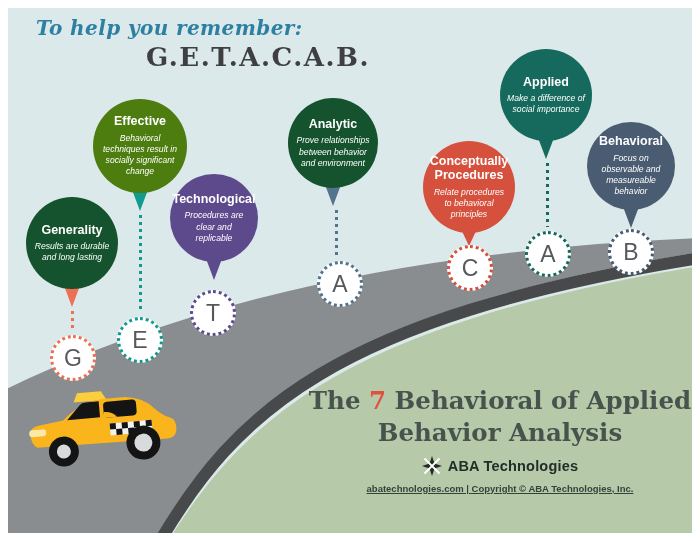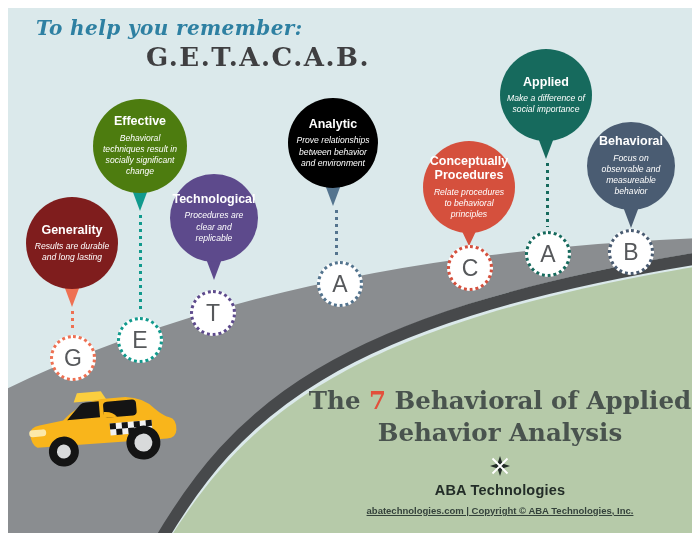--- a/index.html
+++ b/index.html
@@ -24,40 +24,40 @@
   .badge span{font-size:23px;color:var(--letter_text,#56585B);line-height:1;}
 
   .taxi{position:absolute;left:24px;top:380px;z-index:20;transform:rotate(-5deg);}
 
   .panel{position:absolute;left:300px;top:385px;width:400px;text-align:center;z-index:25;}
   .panel-title{font-family:"DejaVu Serif",serif;font-weight:bold;font-size:24.5px;line-height:1.3;
                color:var(--title_text,#49534E);}
   .panel-title .accent{color:var(--title_accent,#E2503C);}
   .citation{font-family:"DejaVu Serif",serif;font-weight:bold;font-style:italic;font-size:18px;
             color:var(--citation,#1F5F80);margin-top:3px;}
-  .brand-row{display:flex;align-items:center;justify-content:center;gap:6px;margin-top:7px;flex-direction:column;}
+  .brand-row{display:flex;align-items:center;justify-content:center;gap:6px;margin-top:7px;}
   .brand-name{font-size:14.5px;font-weight:bold;letter-spacing:.2px;color:var(--brand_text,#232D28);}
   .legal{font-size:9.5px;font-weight:bold;color:var(--legal_text,#34423B);margin-top:7px;text-decoration:underline;}
 </style>
 </head>
 <body>
 
 <div class="canvas">
 
   <svg class="scene" width="700" height="541" viewBox="0 0 700 541">
     <path d="M 0,392 Q 280,255 700,238 L 700,252 C 330,312 235,409 154,541 L 0,541 Z" style="fill:var(--road,#8A8D90)"></path>
     <path d="M 160,541 C 235,415 330,318 700,258" style="fill:none;stroke:var(--road_edge,#47494B);stroke-width:12"></path>
     <path d="M 168,541 C 243,423 338,326 700,266 L 700,541 Z" style="fill:var(--grass,#B6CAA9)"></path>
   </svg>
 
   <div class="kicker">To help you remember:</div>
   <div class="acronym">G.E.T.A.C.A.B.</div>
 
   <div id="dims">
-      <div class="balloon" style="left: 26px; top: 197px; width: 92px; height: 92px; background: #7f1d1d;">
+      <div class="balloon" style="left: 26px; top: 197px; width: 92px; height: 92px; background: #14532d;">
         <div class="b-title">Generality</div>
         <div class="b-desc">Results are durable and long lasting</div>
       </div>
       <div class="tail" style="left: 63px; top: 283px; border-top: 24px solid rgb(238, 112, 82);"></div>
       <div class="dotline" style="left: 70px; top: 309px; height: 22px; background-image: radial-gradient(circle, rgb(238, 112, 82) 1.5px, transparent 1.9px); background-size: 5px 7px; background-repeat: repeat-y; background-position: center top;"></div>
       <div class="badge" style="left: 50px; top: 335px; border-color: rgb(238, 112, 82);">
         <span>G</span>
       </div>
       <div class="balloon" style="left: 93px; top: 99px; width: 94px; height: 94px; background: #4d7c0f;">
         <div class="b-title">Effective</div>
@@ -69,21 +69,21 @@
         <span>E</span>
       </div>
       <div class="balloon" style="left: 170px; top: 174px; width: 88px; height: 88px; background: rgb(93, 74, 140);">
         <div class="b-title">Technological</div>
         <div class="b-desc">Procedures are clear and replicable</div>
       </div>
       <div class="tail" style="left: 205px; top: 256px; border-top: 24px solid rgb(93, 74, 140);"></div>
       <div class="badge" style="left: 190px; top: 290px; border-color: rgb(93, 74, 140);">
         <span>T</span>
       </div>
-      <div class="balloon" style="left: 288px; top: 98px; width: 90px; height: 90px; background: #000000;">
+      <div class="balloon" style="left: 288px; top: 98px; width: 90px; height: 90px; background: #14532d;">
         <div class="b-title">Analytic</div>
         <div class="b-desc">Prove relationships between behavior and environment</div>
       </div>
       <div class="tail" style="left: 324px; top: 182px; border-top: 24px solid rgb(84, 116, 142);"></div>
       <div class="dotline" style="left: 334px; top: 208px; height: 49px; background-image: radial-gradient(circle, rgb(84, 116, 142) 1.5px, transparent 1.9px); background-size: 5px 7px; background-repeat: repeat-y; background-position: center top;"></div>
       <div class="badge" style="left: 317px; top: 261px; border-color: rgb(84, 116, 142);">
         <span>A</span>
       </div>
       <div class="balloon" style="left: 423px; top: 141px; width: 92px; height: 92px; background: rgb(213, 80, 61);">
         <div class="b-title">Conceptually Procedures</div>

